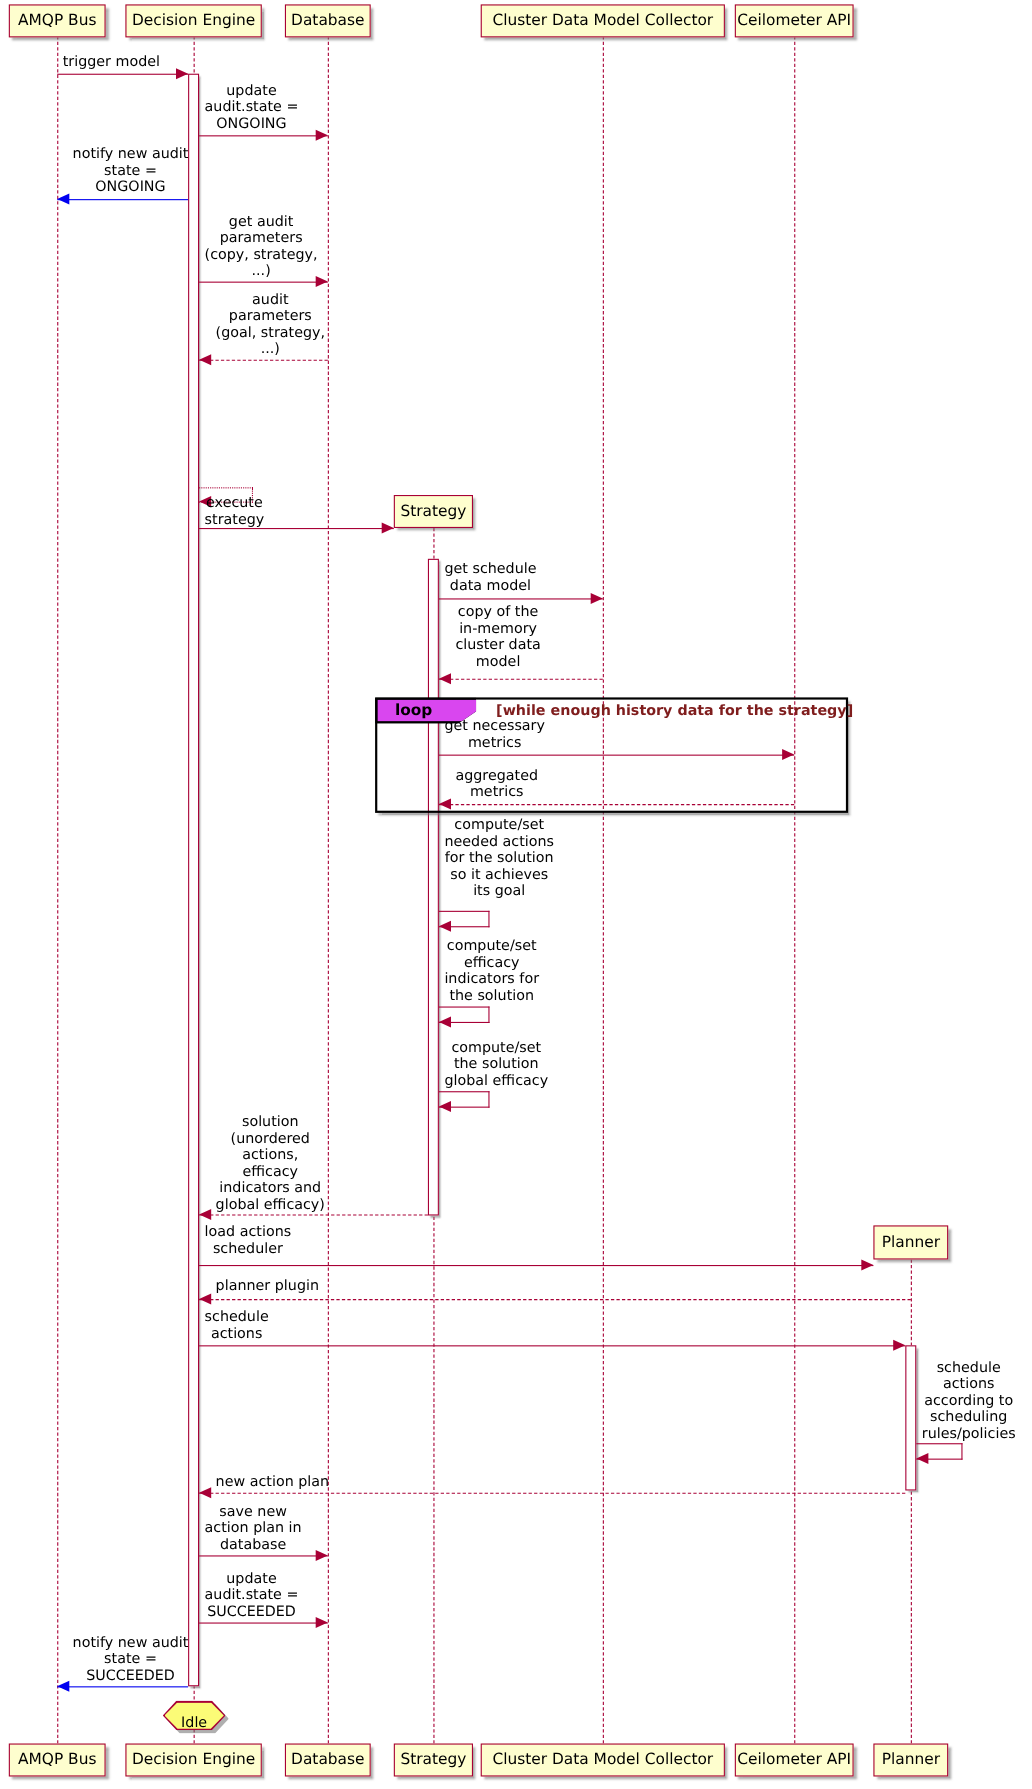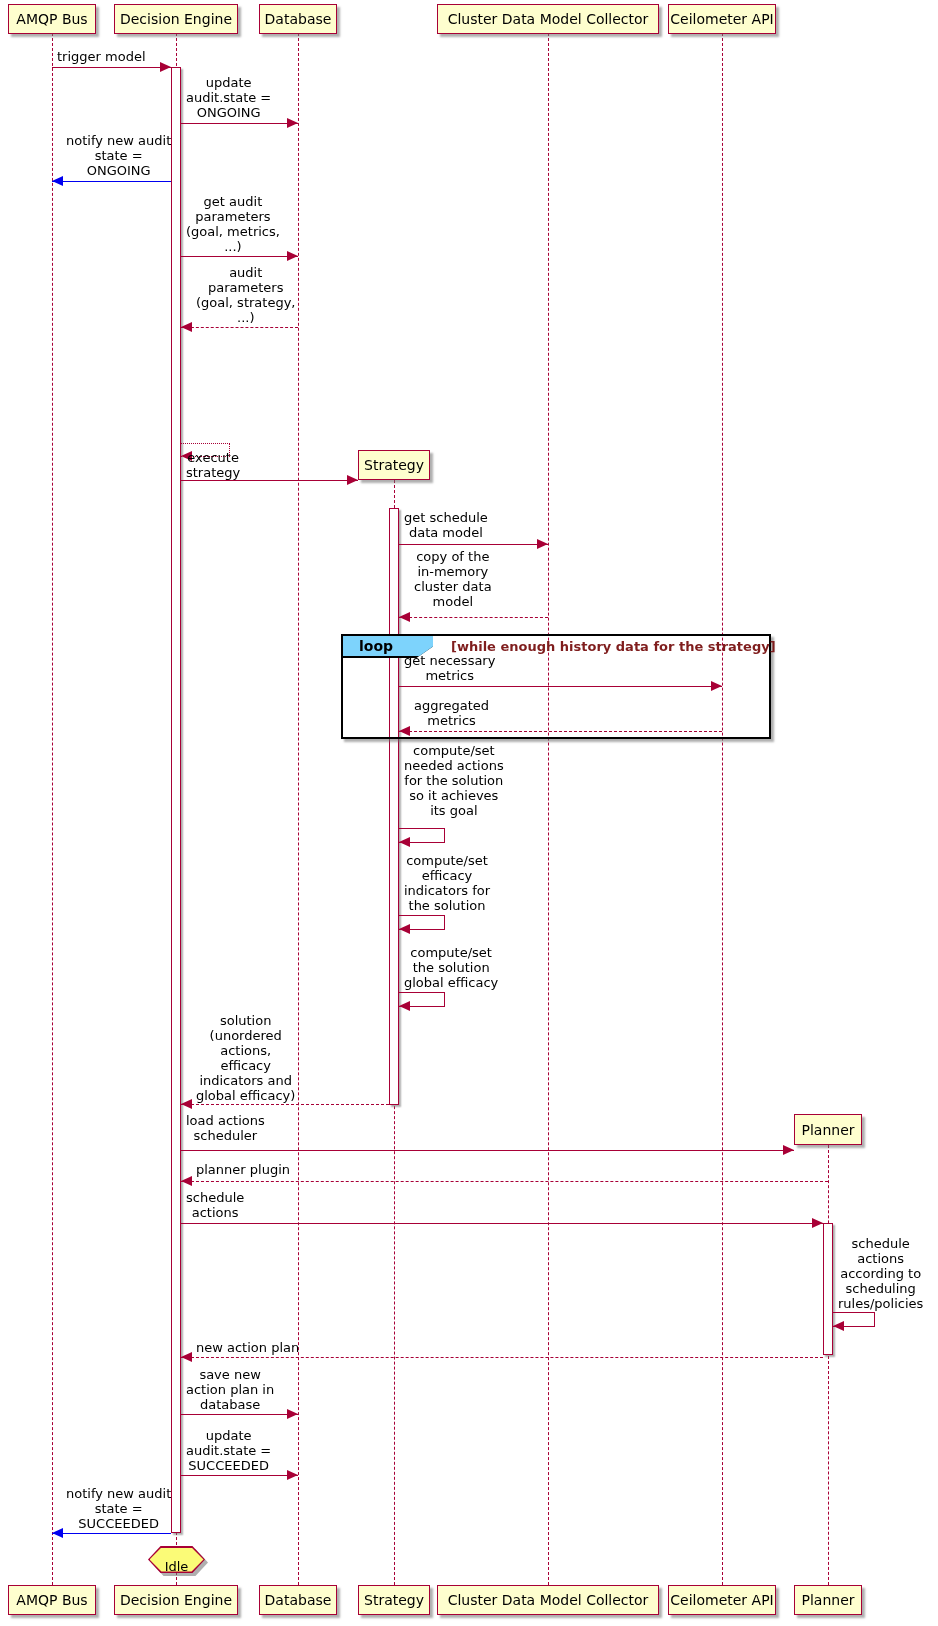--- a/index.html
+++ b/index.html
@@ -28,21 +28,21 @@
           border-bottom:5px solid transparent; border-right:11px solid #A80036; }
   .ar-l.b { border-right-color:#0000F0; }
 
   .selfbox { position:absolute; border:1px solid #A80036; border-left:none; box-sizing:border-box; }
   .selfbox.dot { border-style:dotted; border-left:none; }
 
   .loopframe { position:absolute; border:2px solid #000; box-sizing:border-box;
                box-shadow:3px 3px 2px rgba(110,110,110,.55); }
   .looplab-o { position:absolute; left:-2px; top:-2px; width:92px; height:24px; background:#000;
                clip-path:polygon(0 0,100% 0,100% 52%,82% 100%,0 100%); }
-  .looplab-i { position:absolute; left:2px; top:2px; width:108px; height:20px; background:#7dd3fc;
+  .looplab-i { position:absolute; left:2px; top:2px; width:108px; height:20px; background:#d946ef;
                clip-path:polygon(0 0,100% 0,100% 50%,81% 100%,0 100%);
                display:flex; align-items:center; }
   .looplab-i span { font-weight:bold; font-size:14px; margin-left:16px; color:#000; }
   .loopcond { position:absolute; font-weight:bold; font-size:13px; color:#7f1d1d; white-space:nowrap; }
 
   .hex { position:absolute; clip-path:polygon(22% 0,78% 0,100% 50%,78% 100%,22% 100%,0 50%); }
   .hex-txt { position:absolute; font-size:13px; color:#000; display:flex;
              align-items:center; justify-content:center; }
 </style>
 </head>
@@ -89,21 +89,21 @@
   <div class="ar-r" style="left:287px;top:118px"></div>
 
   <div class="txt" style="left:66px;top:133px">notify new audit
 state =
 ONGOING</div>
   <div class="ln b" style="left:52px;top:181px;width:119px"></div>
   <div class="ar-l b" style="left:52px;top:176px"></div>
 
   <div class="txt" style="left:186px;top:194px">get audit
 parameters
-(goal, metrics,
+(copy, strategy,
 ...)</div>
   <div class="ln" style="left:181px;top:256px;width:117px"></div>
   <div class="ar-r" style="left:287px;top:251px"></div>
 
   <div class="txt" style="left:196px;top:265px">audit
 parameters
 (goal, strategy,
 ...)</div>
   <div class="ln d" style="left:181px;top:327px;width:117px"></div>
   <div class="ar-l" style="left:181px;top:322px"></div>

